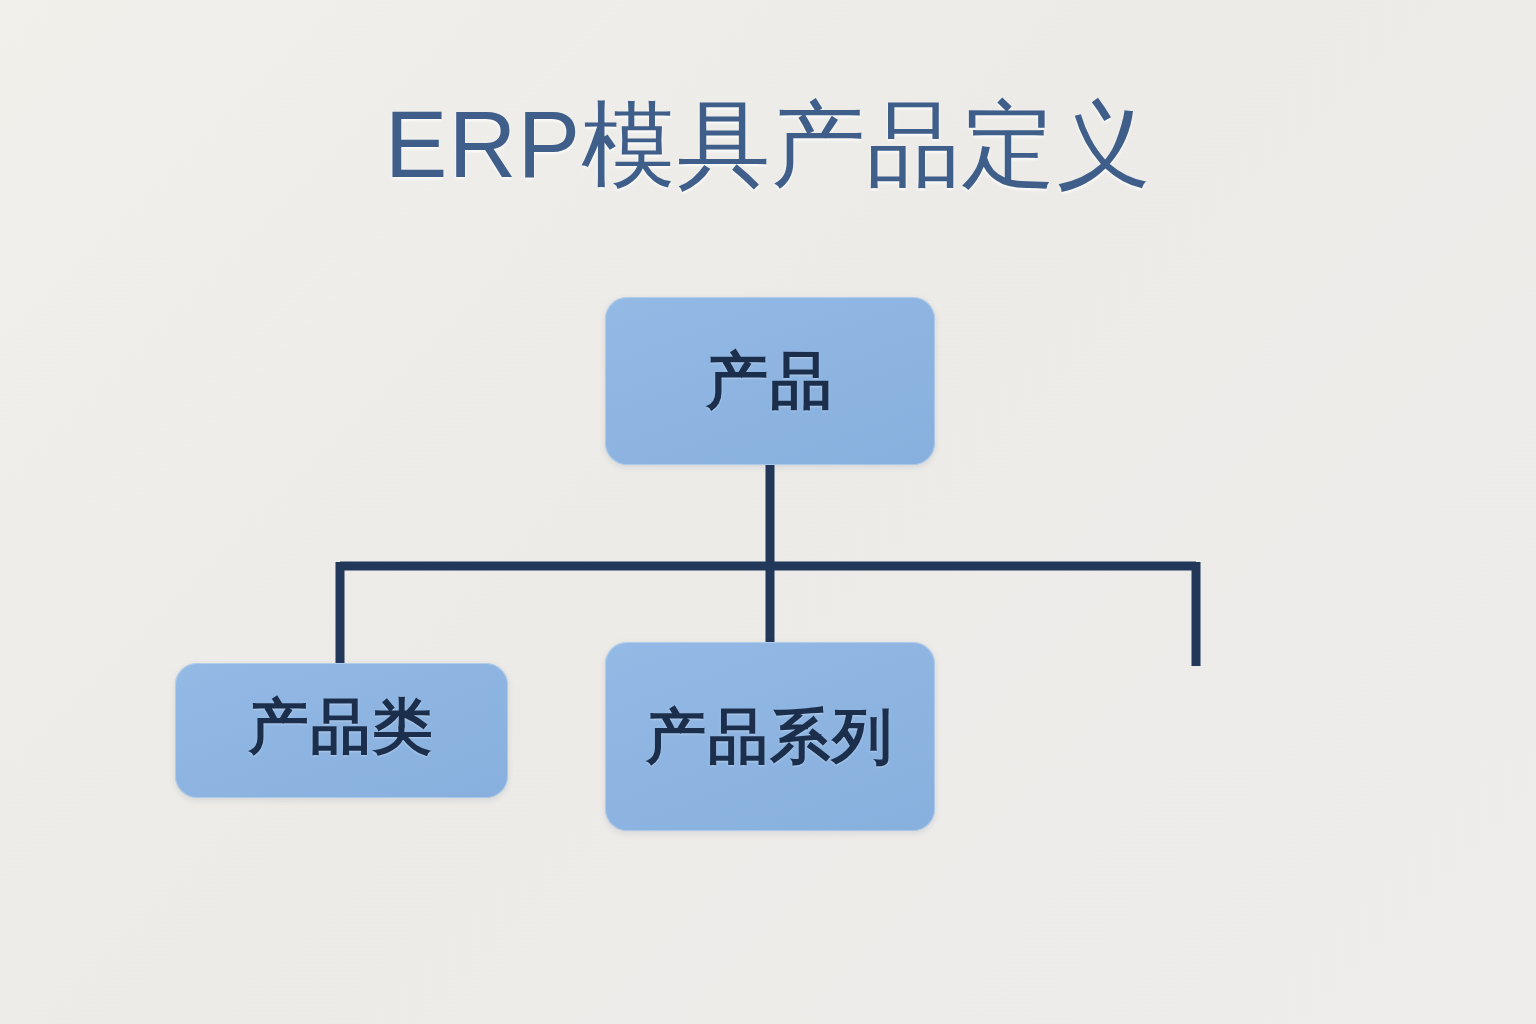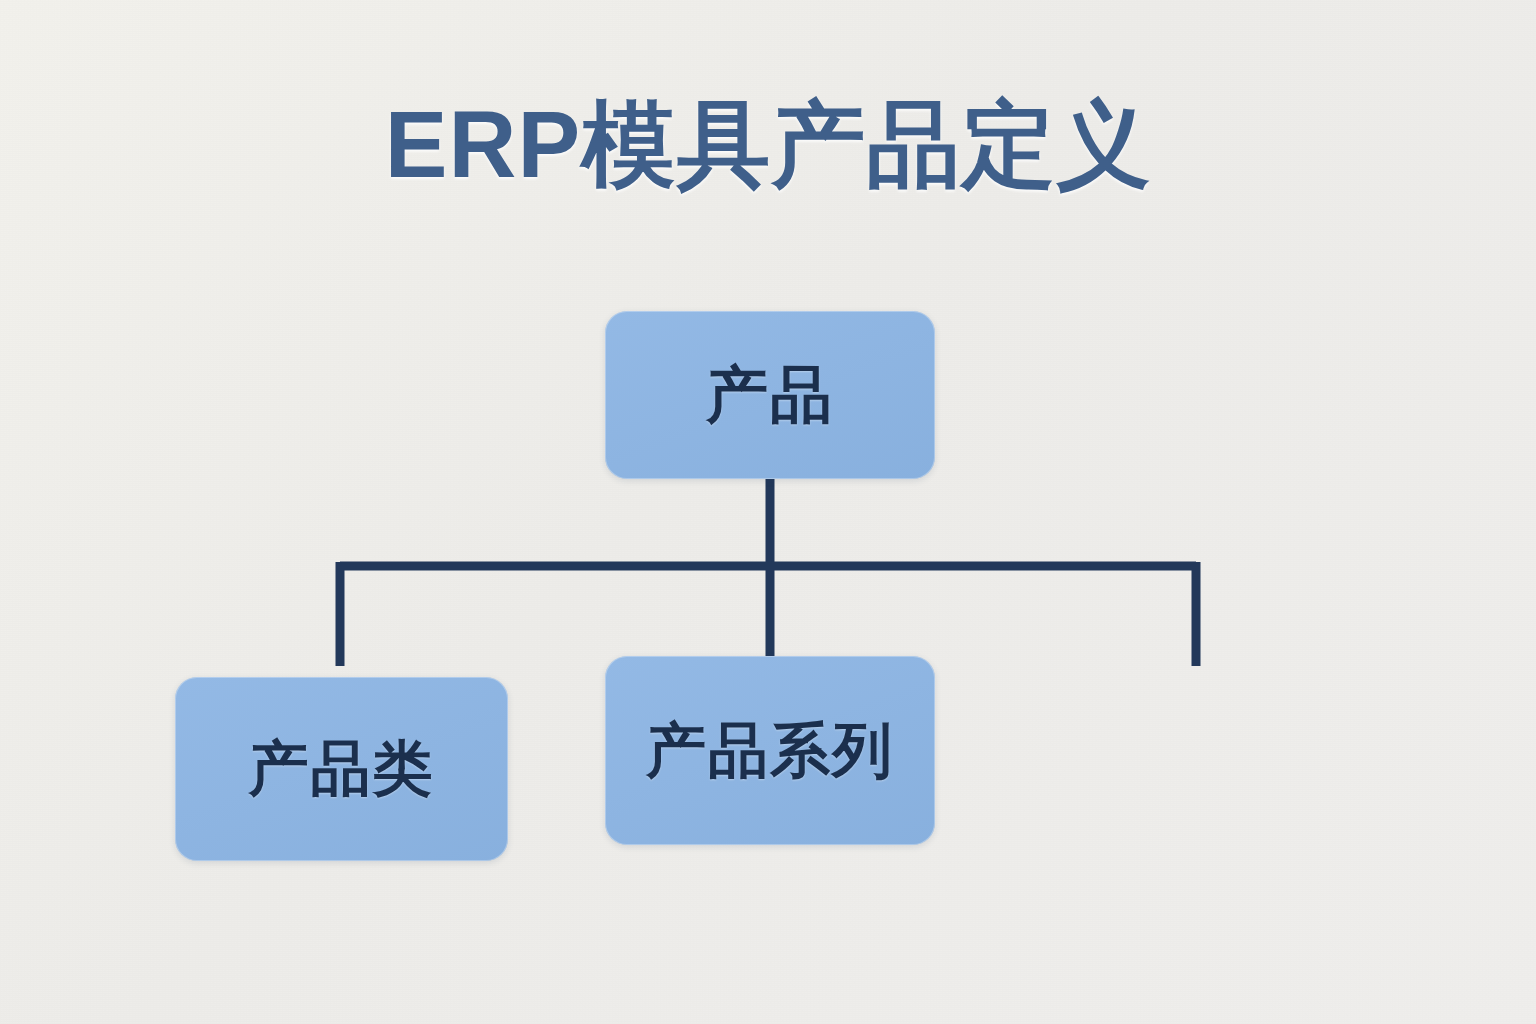--- a/index.html
+++ b/index.html
@@ -37,21 +37,21 @@
 
   
   #title {
     position: absolute;
     left: 0;
     top: 98px;
     width: 1536px;
     text-align: center;
     font-size: 94px;
     line-height: 1.0;
-    font-weight: 700;
+    font-weight: 400;
     letter-spacing: 1px;
     color: #3f5f8a;
     text-shadow: 0 2px 3px rgba(255,255,255,0.85);
     white-space: nowrap;
   }
 
   
   #connectors {
     position: absolute;
     left: 0;
@@ -67,21 +67,20 @@
     box-sizing: border-box;
     border-radius: 22px;
     background-color: #8cb4e2;
     background-image: linear-gradient(160deg, #93b9e5 0%, #88b0de 100%);
     display: flex;
     align-items: center;
     justify-content: center;
     box-shadow:
       0 2px 6px rgba(40, 60, 90, 0.13),
       0 0 0 1px rgba(255,255,255,0.30) inset;
-    margin-top: 14px;
   }
   .node-label {
     font-size: 62px;
     font-weight: 700;
     color: #1b2f4d;
     letter-spacing: 2px;
     line-height: 1;
     white-space: nowrap;
     text-shadow: 0 1px 2px rgba(255,255,255,0.35);
   }
@@ -91,21 +90,22 @@
     top: 297px;
     width: 330px;
     height: 168px;
   }
   #node-root .node-label { font-size: 62px; }
 
   #node-child-0 {
     left: 175px;
     top: 663px;
     width: 333px;
-    height: 184px;
+    height: 135px;
+    font-family: Liberation Mono, monospace;
   }
   #node-child-1 {
     left: 605px;
     top: 642px;
     width: 330px;
     height: 189px;
   }
   #node-child-2 {
     left: 1027px;
     top: 663px;

